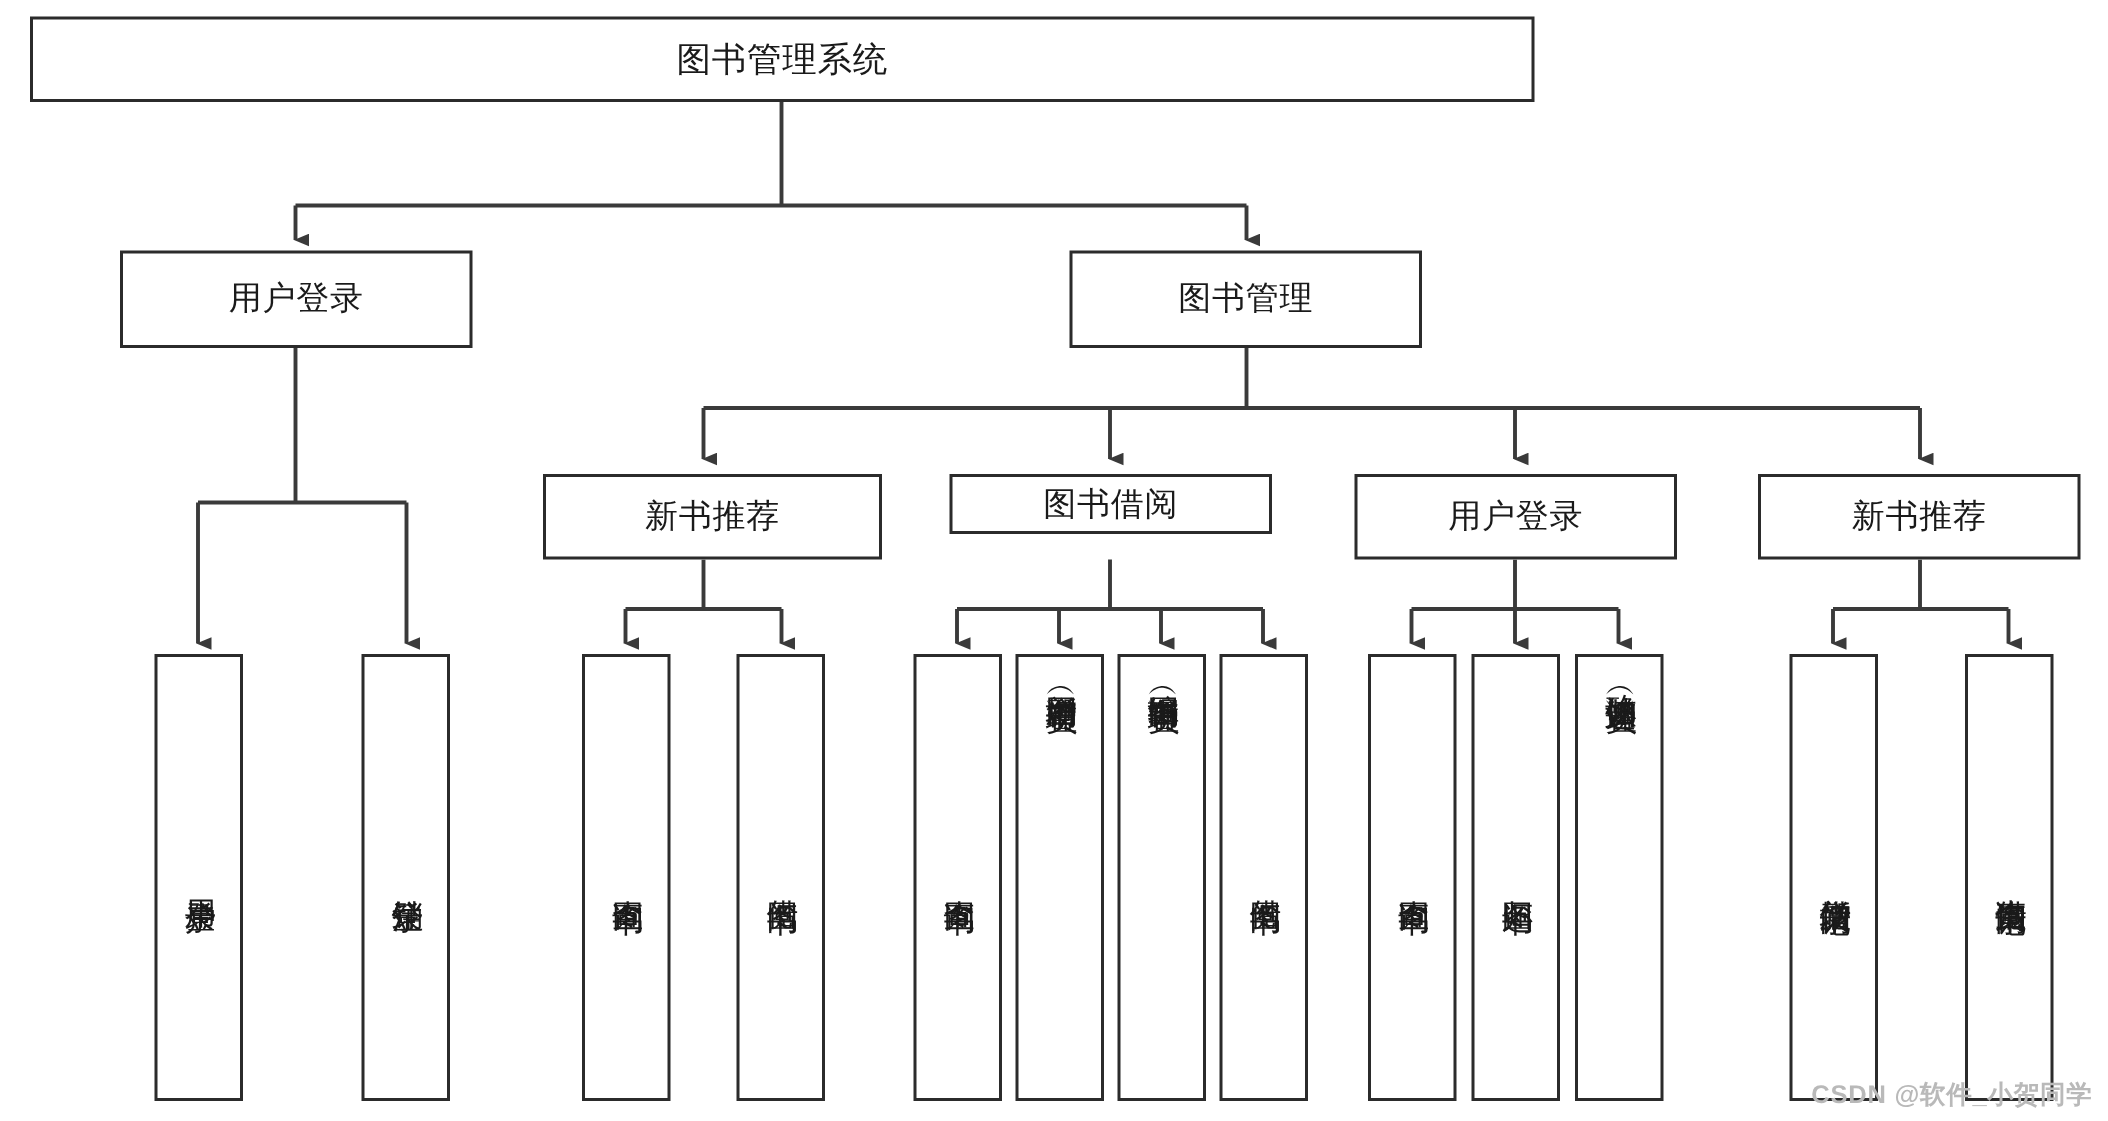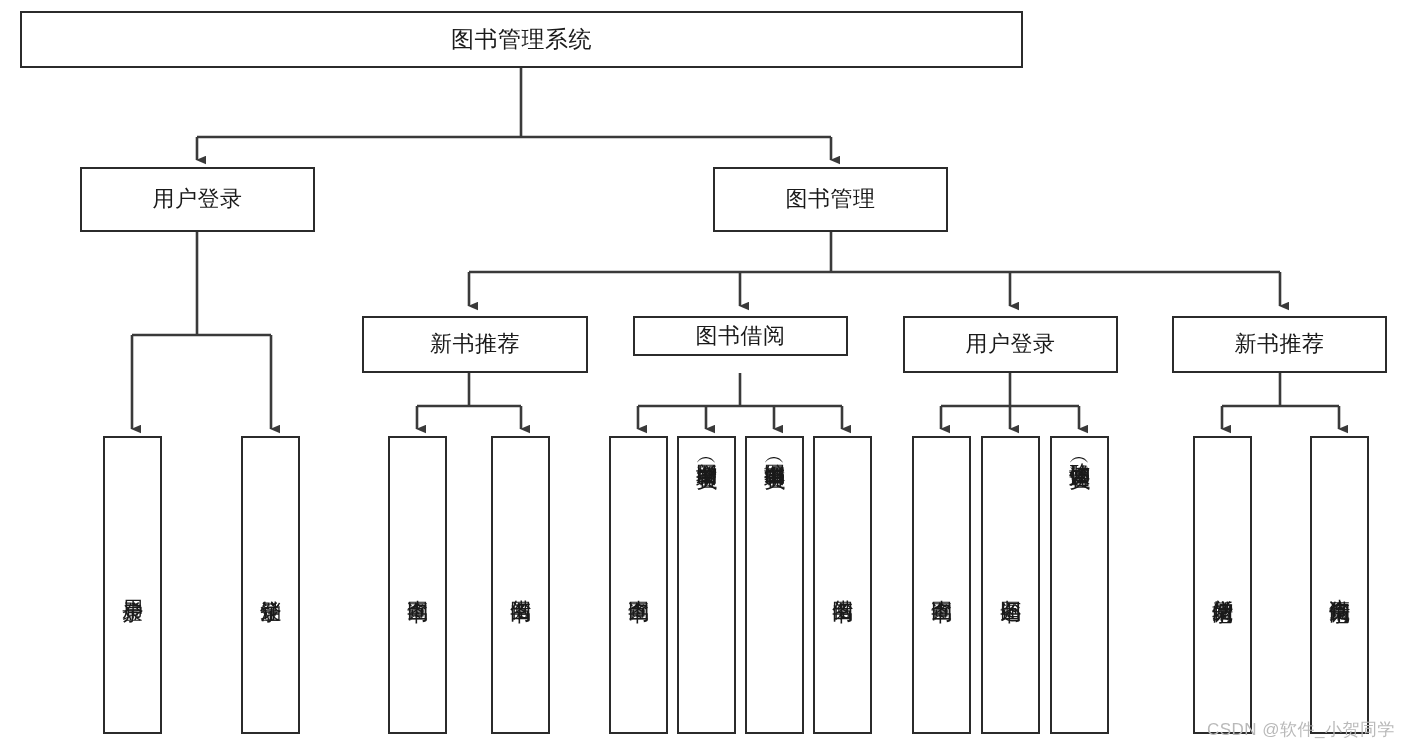--- a/index.html
+++ b/index.html
@@ -62,20 +62,21 @@
   .watermark {
     position: absolute;
     right: 10px;
     bottom: 6px;
     font-size: 17px;
     color: #b9b9b9;
     letter-spacing: 0.5px;
     white-space: nowrap;
     z-index: 5;
     pointer-events: none;
+    font-weight: bold;
   }
 </style>
 </head>
 <body>
 
 <div id="diagram-root">
 
   <svg id="edge-layer" viewBox="0 0 1405 747" width="1405" height="747" xmlns="http://www.w3.org/2000/svg">
     <defs>
       <marker id="arrowhead" markerWidth="9" markerHeight="10" refX="4.2" refY="9" orient="auto" markerUnits="userSpaceOnUse">

